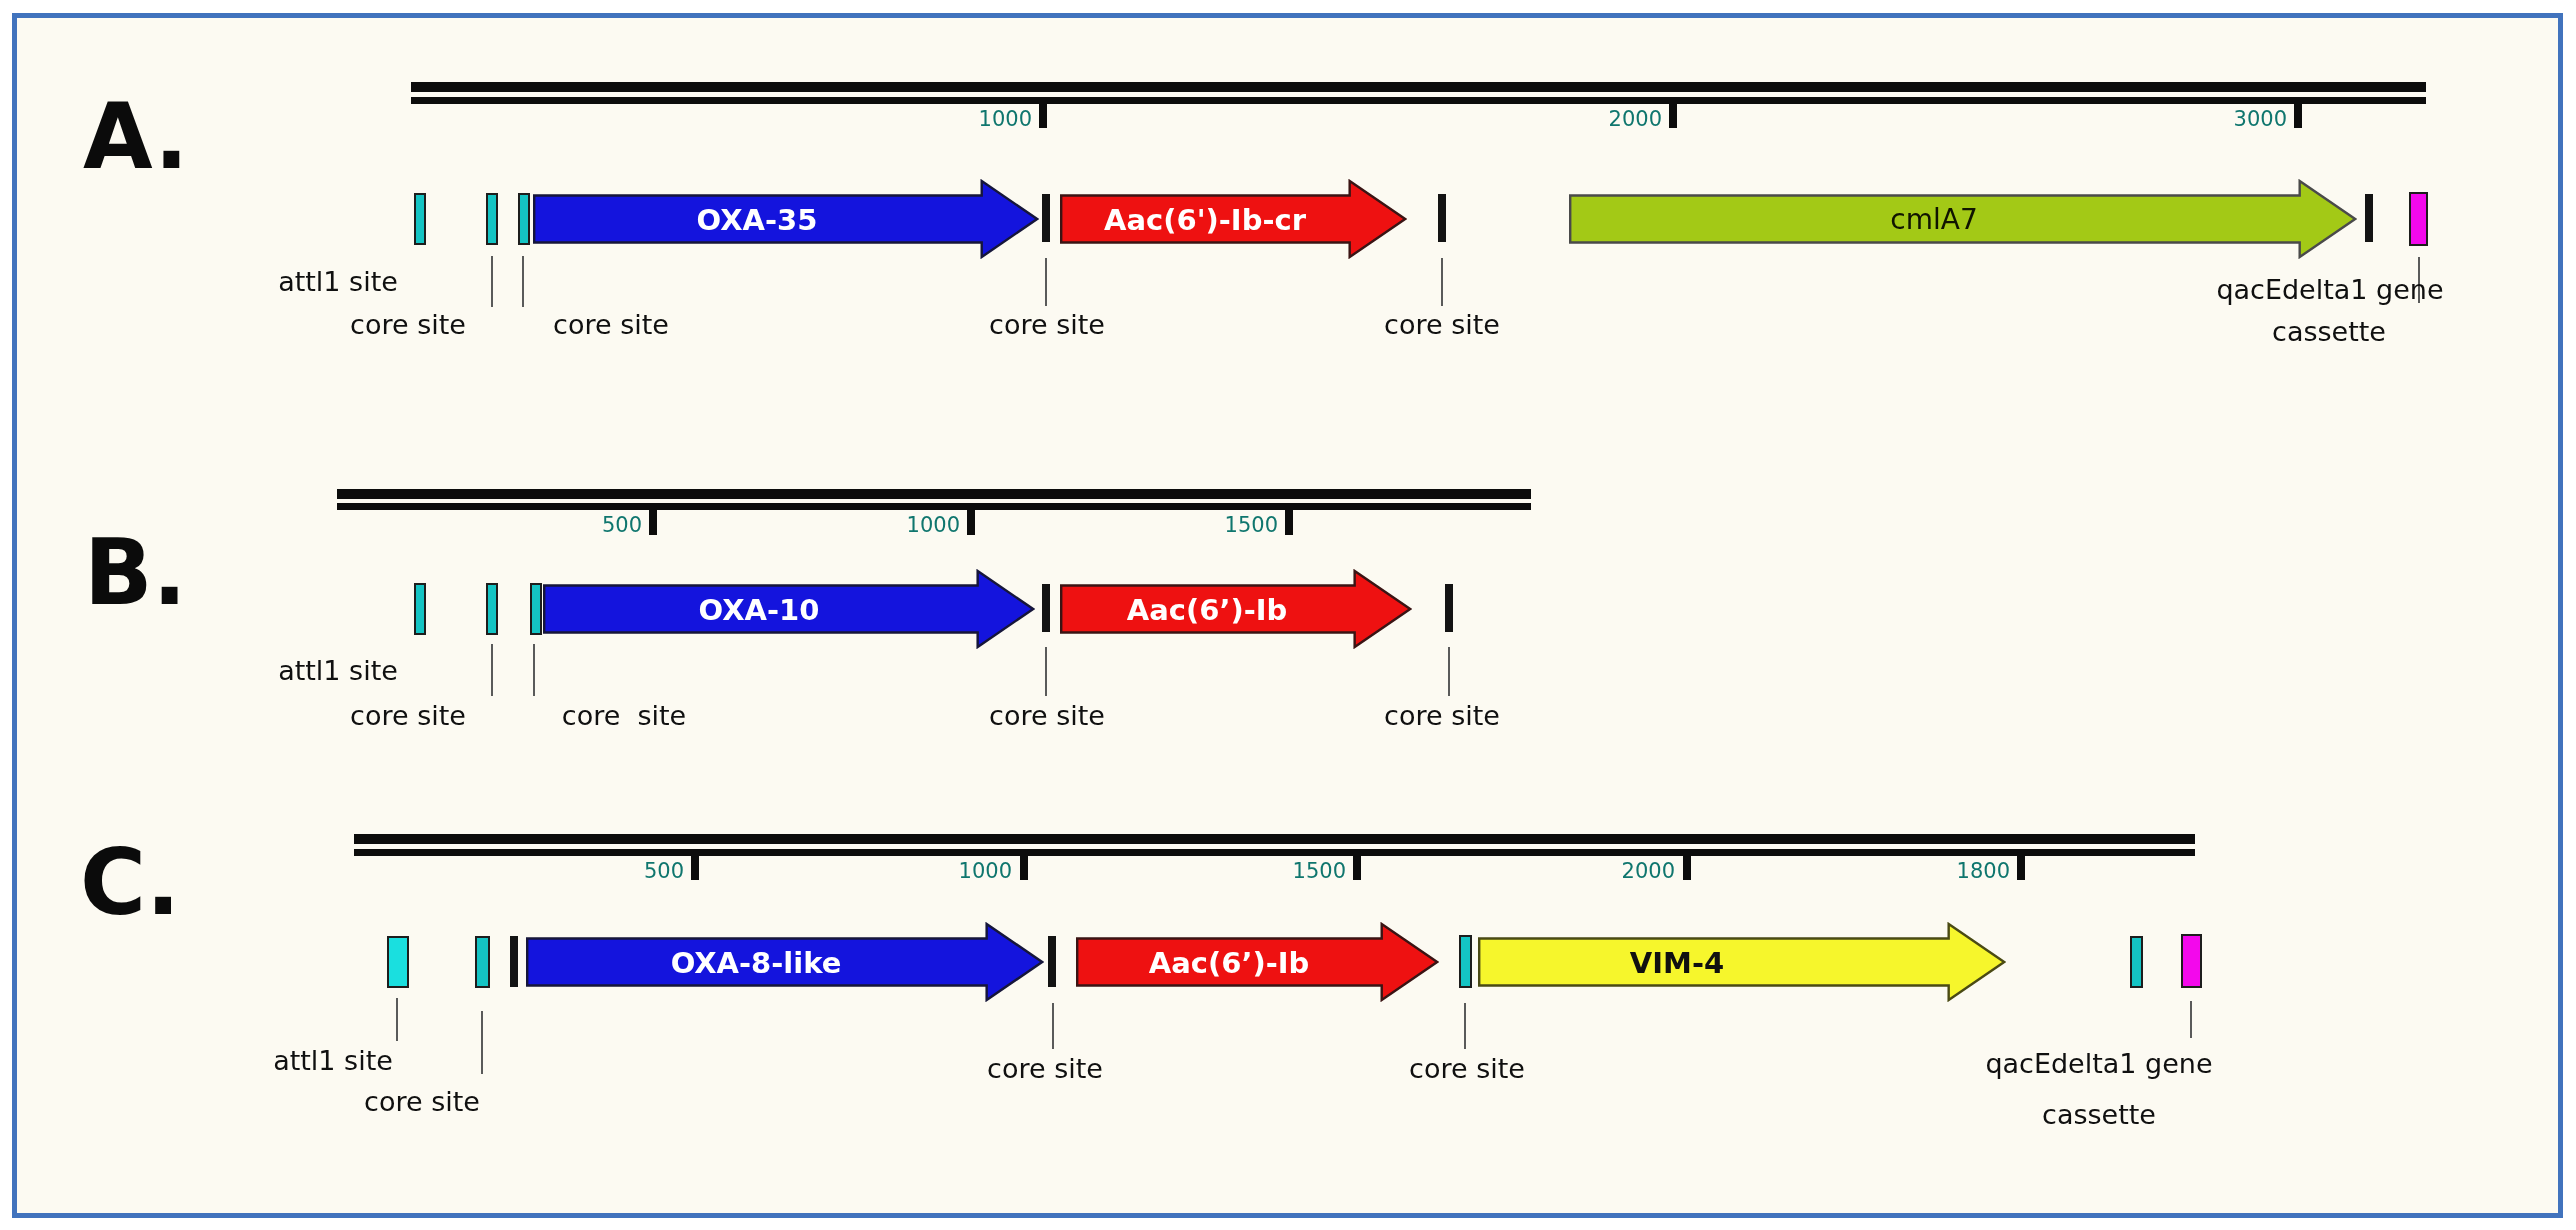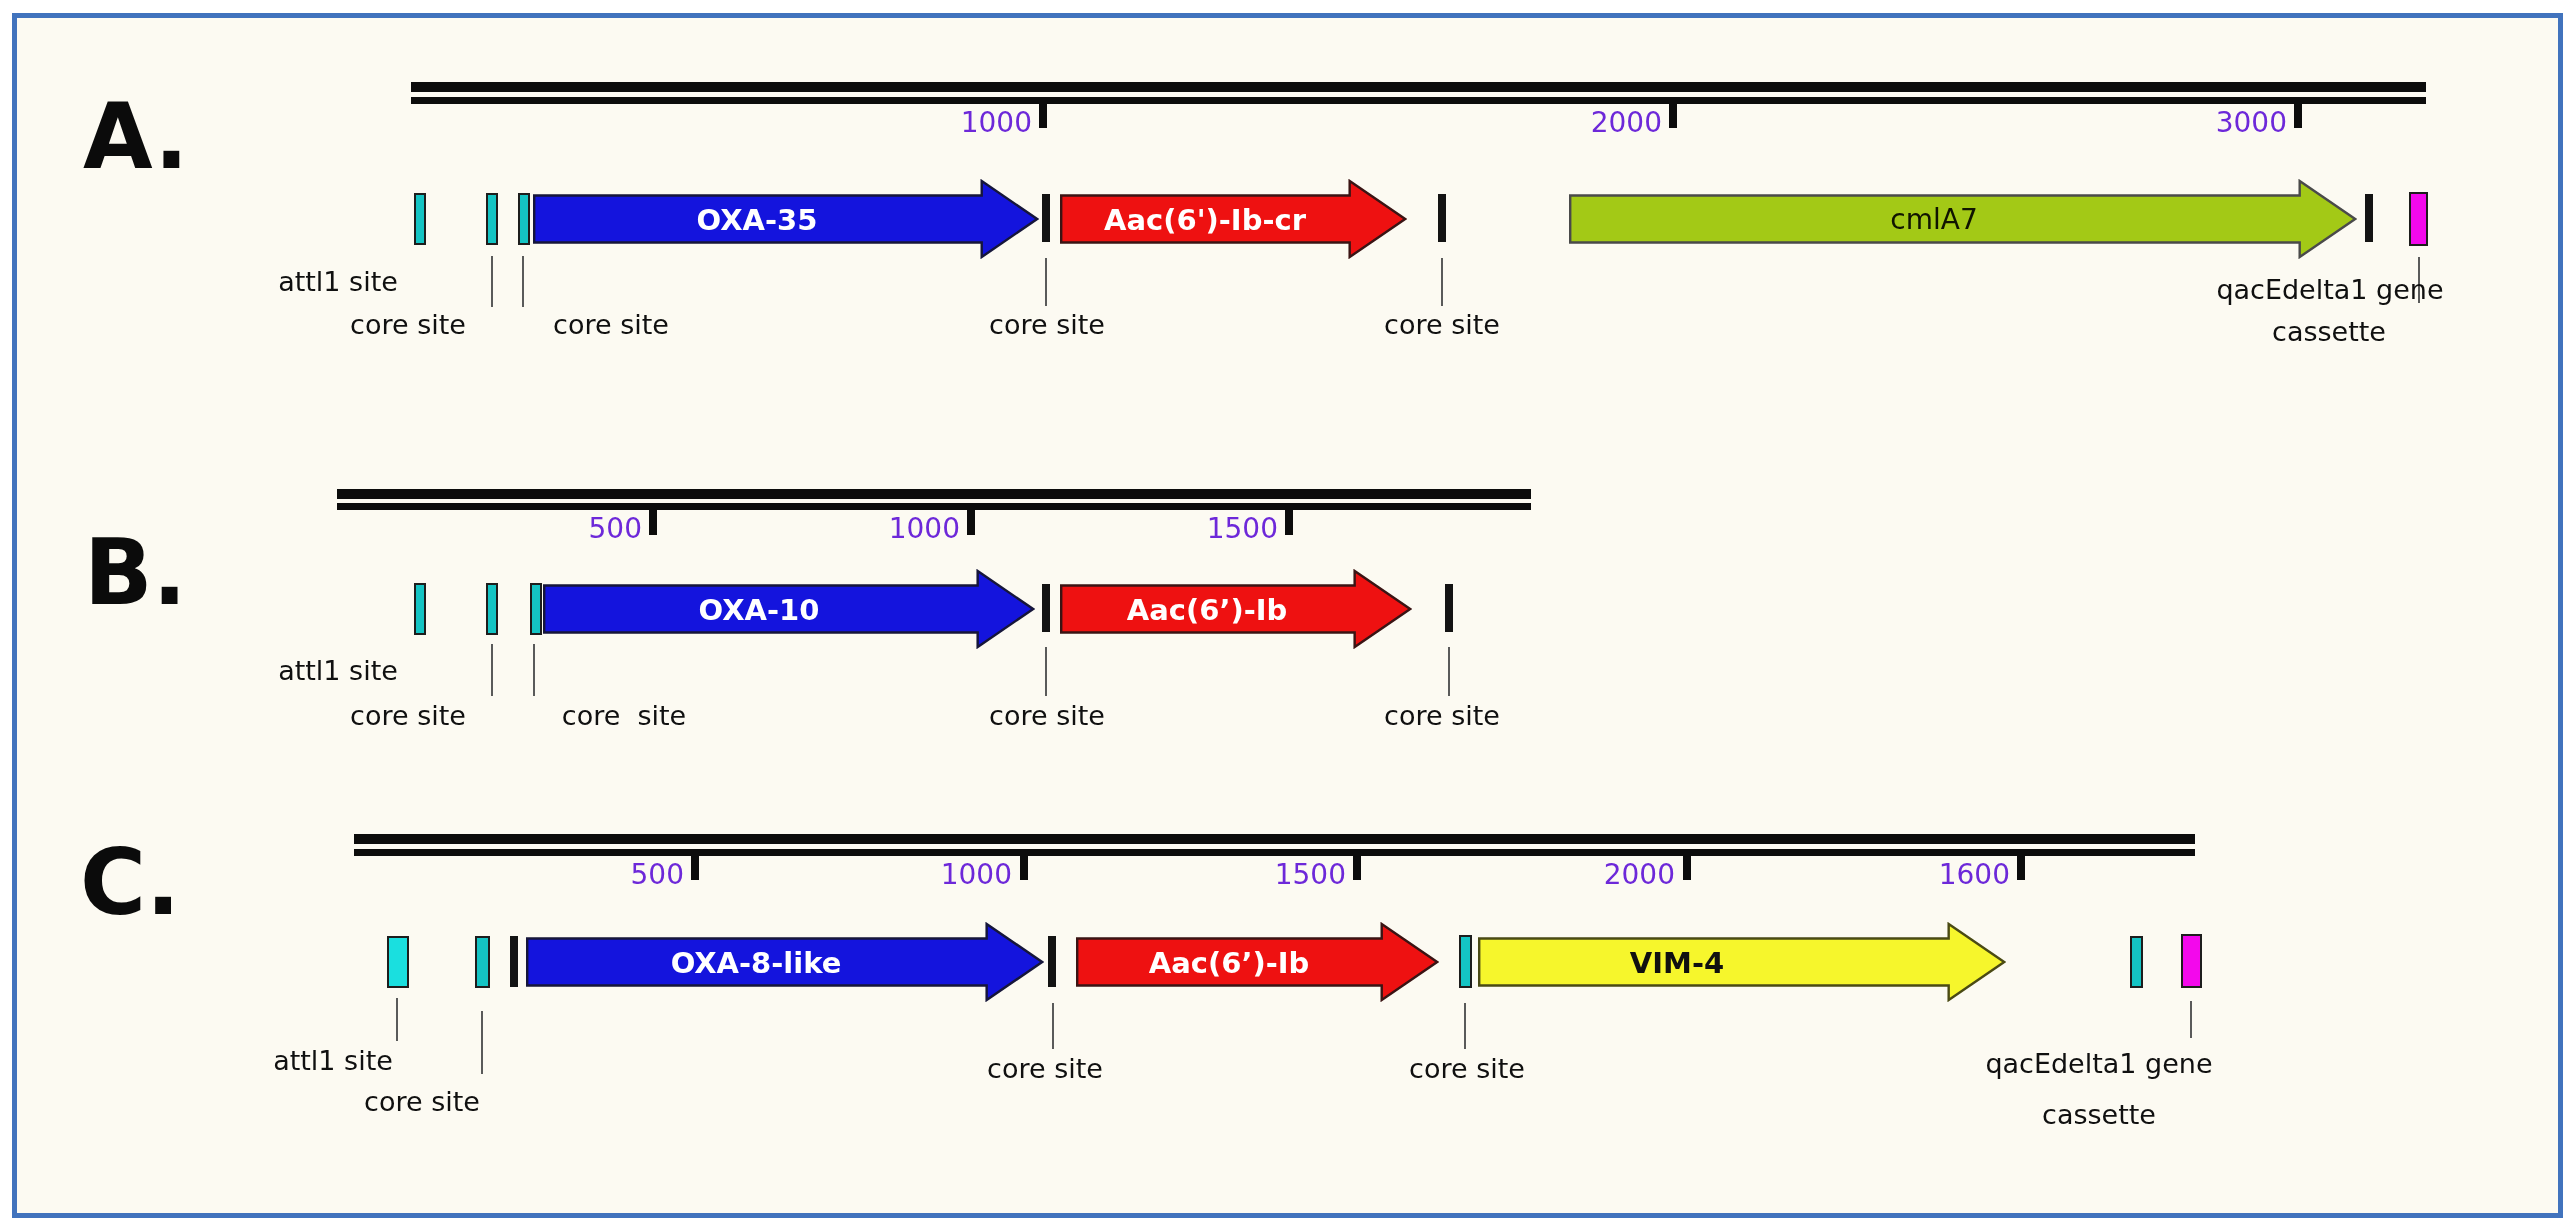--- a/index.html
+++ b/index.html
@@ -4,21 +4,21 @@
 <style>
   html,body{margin:0;padding:0;background:#ffffff;}
   #canvas{position:relative;width:2576px;height:1231px;background:#ffffff;overflow:hidden;
           font-family:"DejaVu Sans","Liberation Sans",sans-serif;}
   #frame{position:absolute;left:11.5px;top:12.7px;width:2551px;height:1205px;box-sizing:border-box;
          border:5.4px solid #4173bd;background:#fcfaf2;}
   .panel-letter{position:absolute;font-size:90px;font-weight:bold;color:#0b0b0b;line-height:1;}
   .rline1{position:absolute;height:10.3px;background:#0c0c0c;}
   .rline2{position:absolute;height:7.2px;background:#0c0c0c;}
   .rtick{position:absolute;width:7.8px;height:28px;background:#0c0c0c;}
-  .rnum{position:absolute;width:157px;text-align:right;font-size:28px;color:#6d28d9;line-height:1;}
+  .rnum{position:absolute;width:157px;text-align:right;font-size:21px;color:#0f766e;line-height:1;}
   .sitebar{position:absolute;box-sizing:border-box;border:2.4px solid #1d1d1d;background:#14c4c4;}
   .sitebar.bright{background:#1adfdf;}
   .sitebar.magenta{background:#f308ec;}
   .blackbar{position:absolute;background:#131313;}
   .leader{position:absolute;width:2.4px;background:#5a5a5a;}
   .sitelab{position:absolute;font-size:27px;color:#101010;white-space:pre;transform:translateX(-50%);line-height:1.15;}
   .gene{position:absolute;}
   .gene svg{display:block;}
   .gene-label{position:absolute;transform:translate(-50%,-50%);font-size:29px;font-weight:bold;
               white-space:pre;color:#ffffff;line-height:1;}
@@ -142,21 +142,21 @@
   <div class="rline2" style="left:354px;top:849px;width:1841px;"></div>
   <div class="rtick" style="left:691px;top:852px;"></div>
   <div class="rtick" style="left:1020px;top:852px;"></div>
   <div class="rtick" style="left:1353px;top:852px;"></div>
   <div class="rtick" style="left:1683px;top:852px;"></div>
   <div class="rtick" style="left:2017px;top:852px;"></div>
   <div class="rnum" style="left:527px;top:861px;">500</div>
   <div class="rnum" style="left:855px;top:861px;">1000</div>
   <div class="rnum" style="left:1189px;top:861px;">1500</div>
   <div class="rnum" style="left:1518px;top:861px;">2000</div>
-  <div class="rnum" style="left:1853px;top:861px;">1600</div>
+  <div class="rnum" style="left:1853px;top:861px;">1800</div>
 
   <div class="sitebar bright" style="left:387px;top:936px;width:22px;height:52px;"></div>
   <div class="sitebar" style="left:475px;top:936px;width:14.5px;height:52px;"></div>
   <div class="blackbar" style="left:510px;top:936px;width:8.4px;height:51px;"></div>
 
   <div class="gene" style="left:526px;top:922px;">
     <svg width="518" height="80" viewBox="0 0 858 132">
       <polygon class="fill-blue" points="2,27 763,27 763,3 855,66 763,129 763,105 2,105"></polygon>
     </svg>
   </div>

